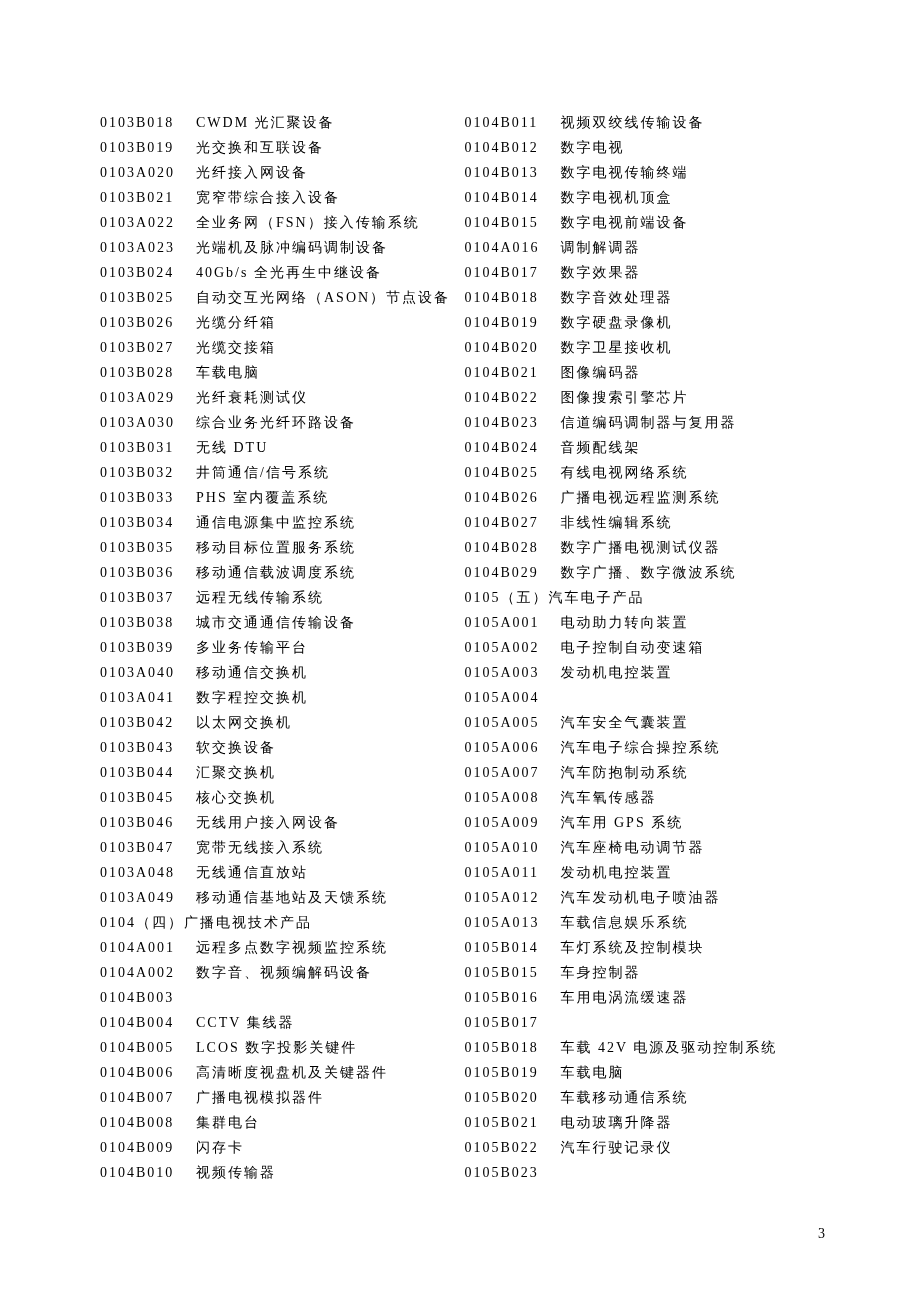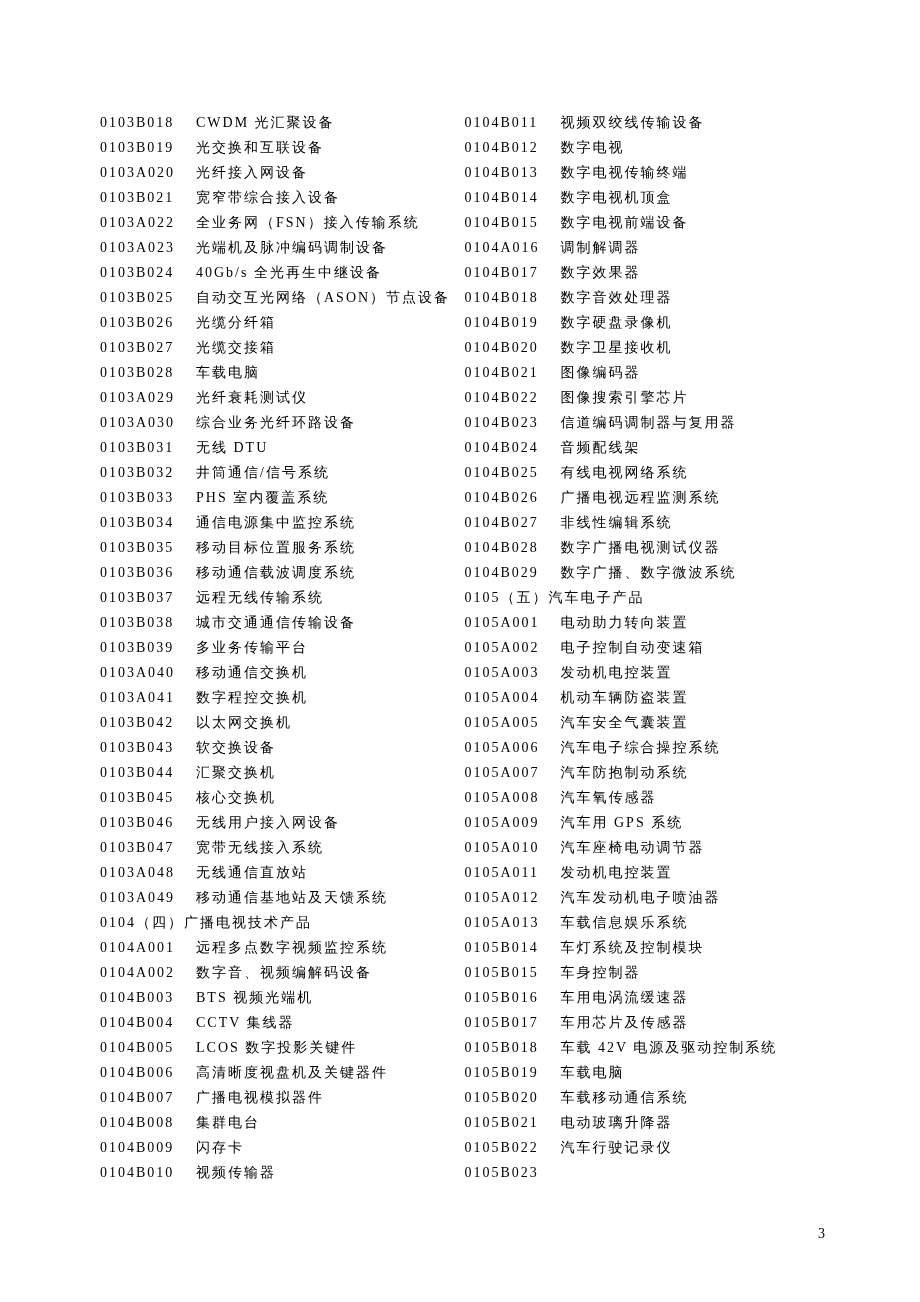--- a/index.html
+++ b/index.html
@@ -193,21 +193,20 @@
         <div class="row">
           <div class="code">0104A001</div>
           <div class="desc">远程多点数字视频监控系统</div>
         </div>
         <div class="row">
           <div class="code">0104A002</div>
           <div class="desc">数字音、视频编解码设备</div>
         </div>
         <div class="row">
           <div class="code">0104B003</div>
-          <div class="desc">BTS 视频光端机</div>
         </div>
         <div class="row">
           <div class="code">0104B004</div>
           <div class="desc">CCTV 集线器</div>
         </div>
         <div class="row">
           <div class="code">0104B005</div>
           <div class="desc">LCOS 数字投影关键件</div>
         </div>
         <div class="row">
@@ -318,21 +317,20 @@
         <div class="row">
           <div class="code">0105A002</div>
           <div class="desc">电子控制自动变速箱</div>
         </div>
         <div class="row">
           <div class="code">0105A003</div>
           <div class="desc">发动机电控装置</div>
         </div>
         <div class="row">
           <div class="code">0105A004</div>
-          <div class="desc">机动车辆防盗装置</div>
         </div>
         <div class="row">
           <div class="code">0105A005</div>
           <div class="desc">汽车安全气囊装置</div>
         </div>
         <div class="row">
           <div class="code">0105A006</div>
           <div class="desc">汽车电子综合操控系统</div>
         </div>
         <div class="row">
@@ -370,21 +368,20 @@
         <div class="row">
           <div class="code">0105B015</div>
           <div class="desc">车身控制器</div>
         </div>
         <div class="row">
           <div class="code">0105B016</div>
           <div class="desc">车用电涡流缓速器</div>
         </div>
         <div class="row">
           <div class="code">0105B017</div>
-          <div class="desc">车用芯片及传感器</div>
         </div>
         <div class="row">
           <div class="code">0105B018</div>
           <div class="desc">车载 42V 电源及驱动控制系统</div>
         </div>
         <div class="row">
           <div class="code">0105B019</div>
           <div class="desc">车载电脑</div>
         </div>
         <div class="row">

